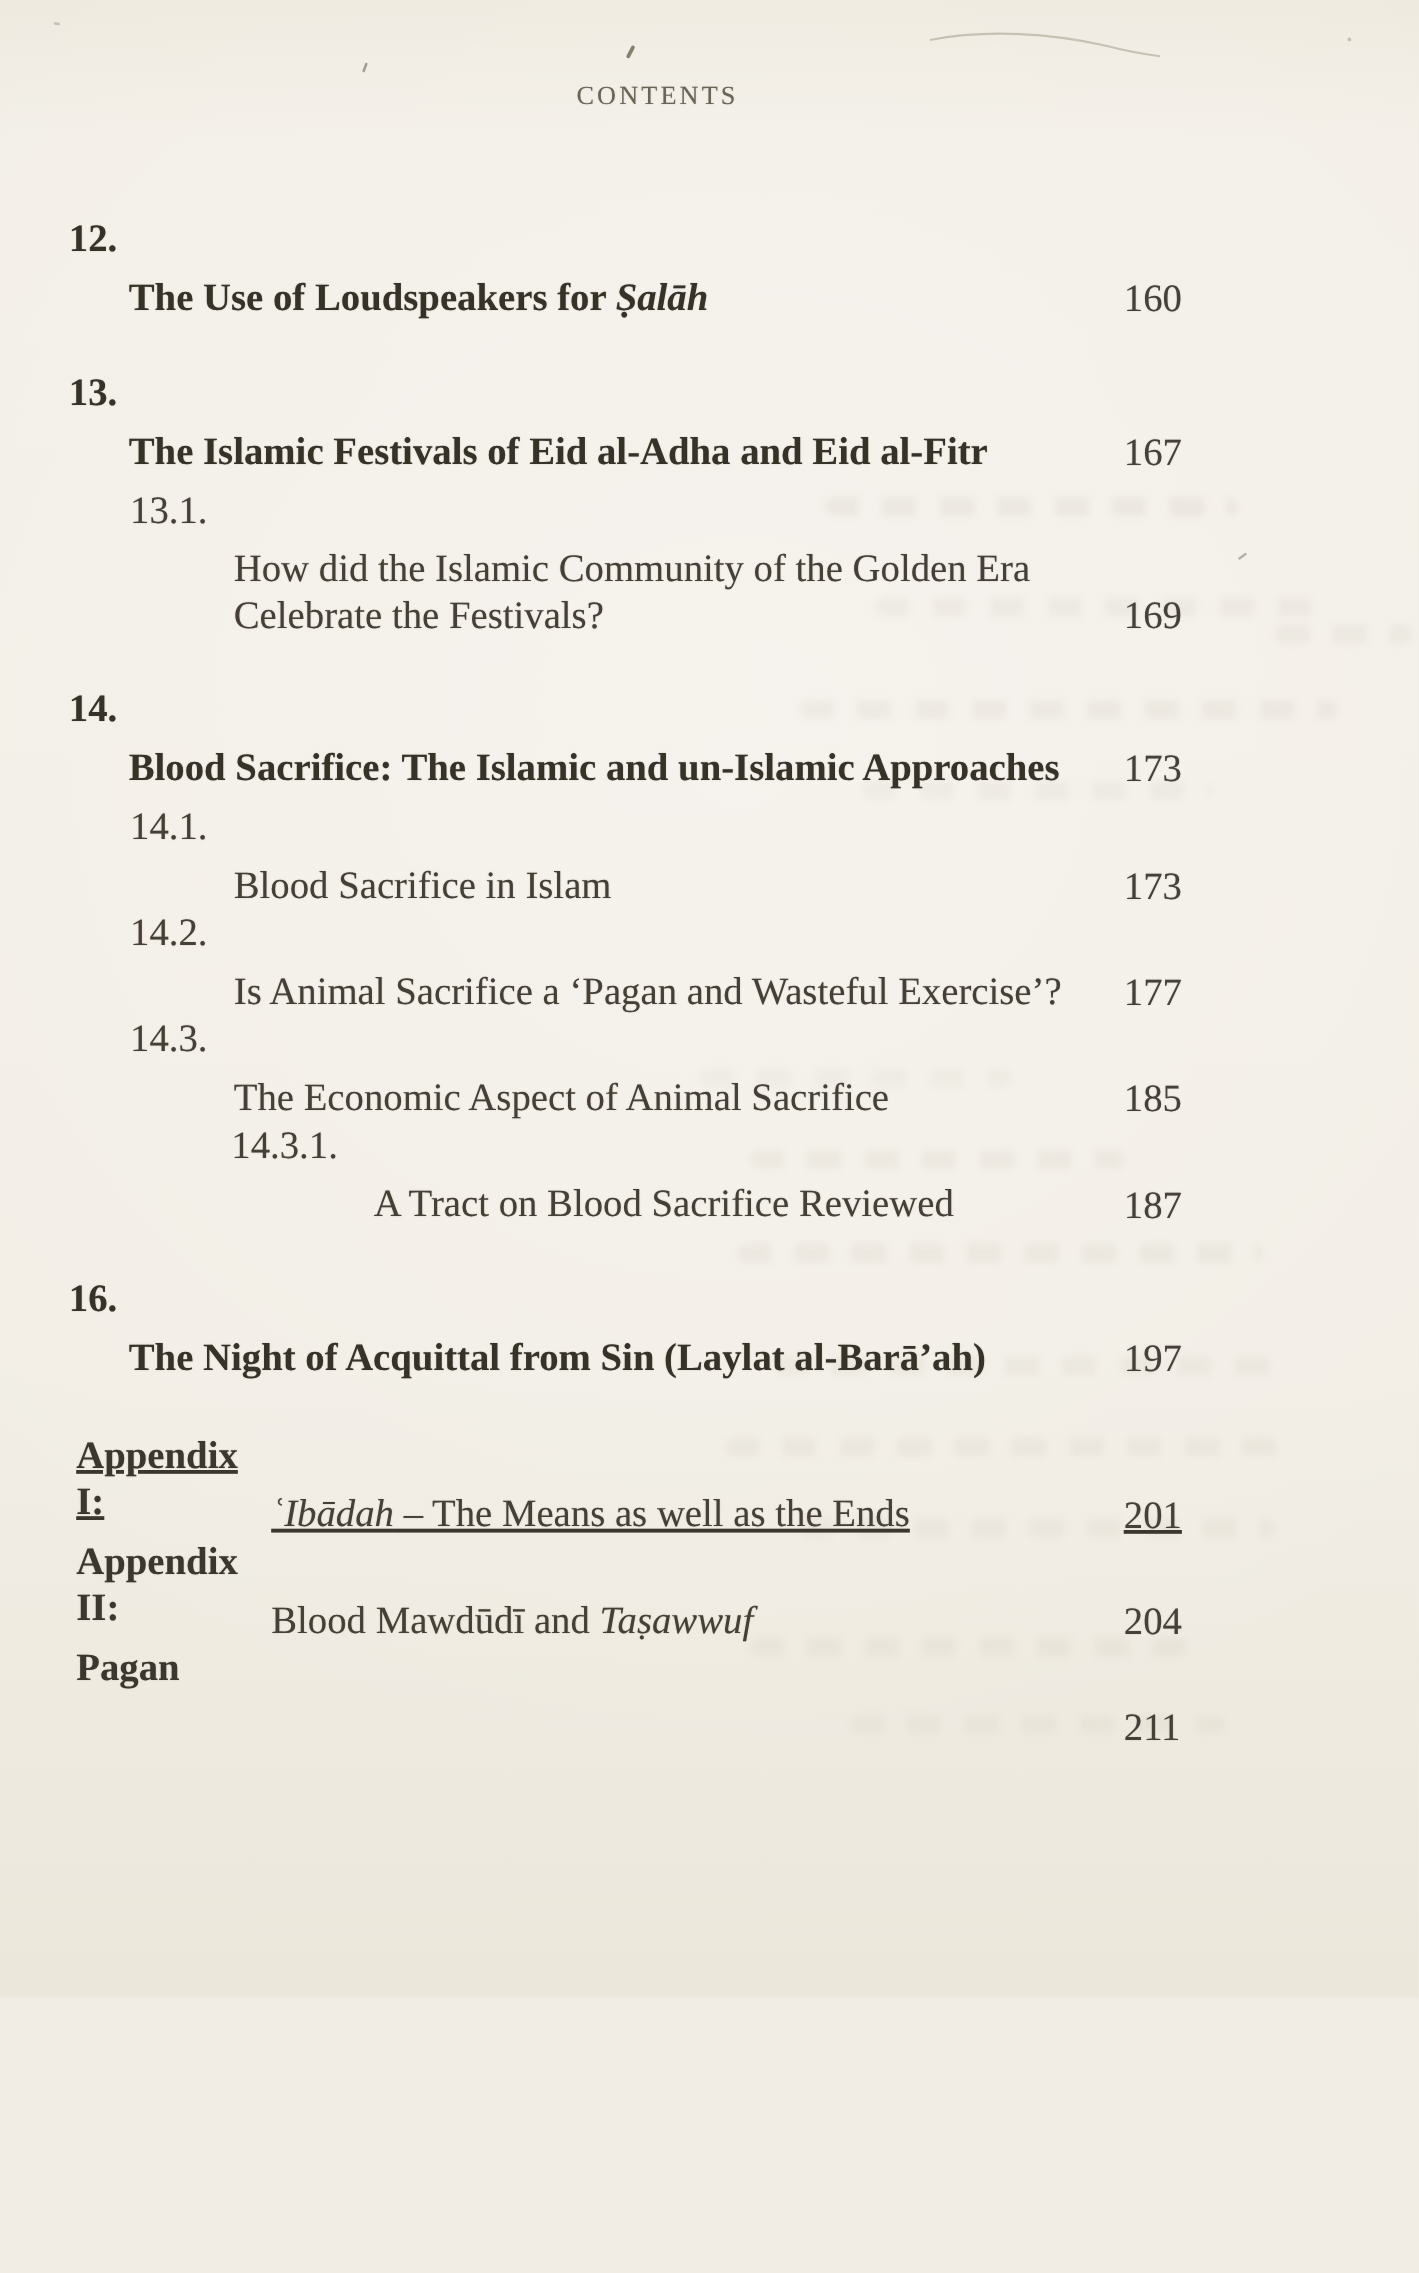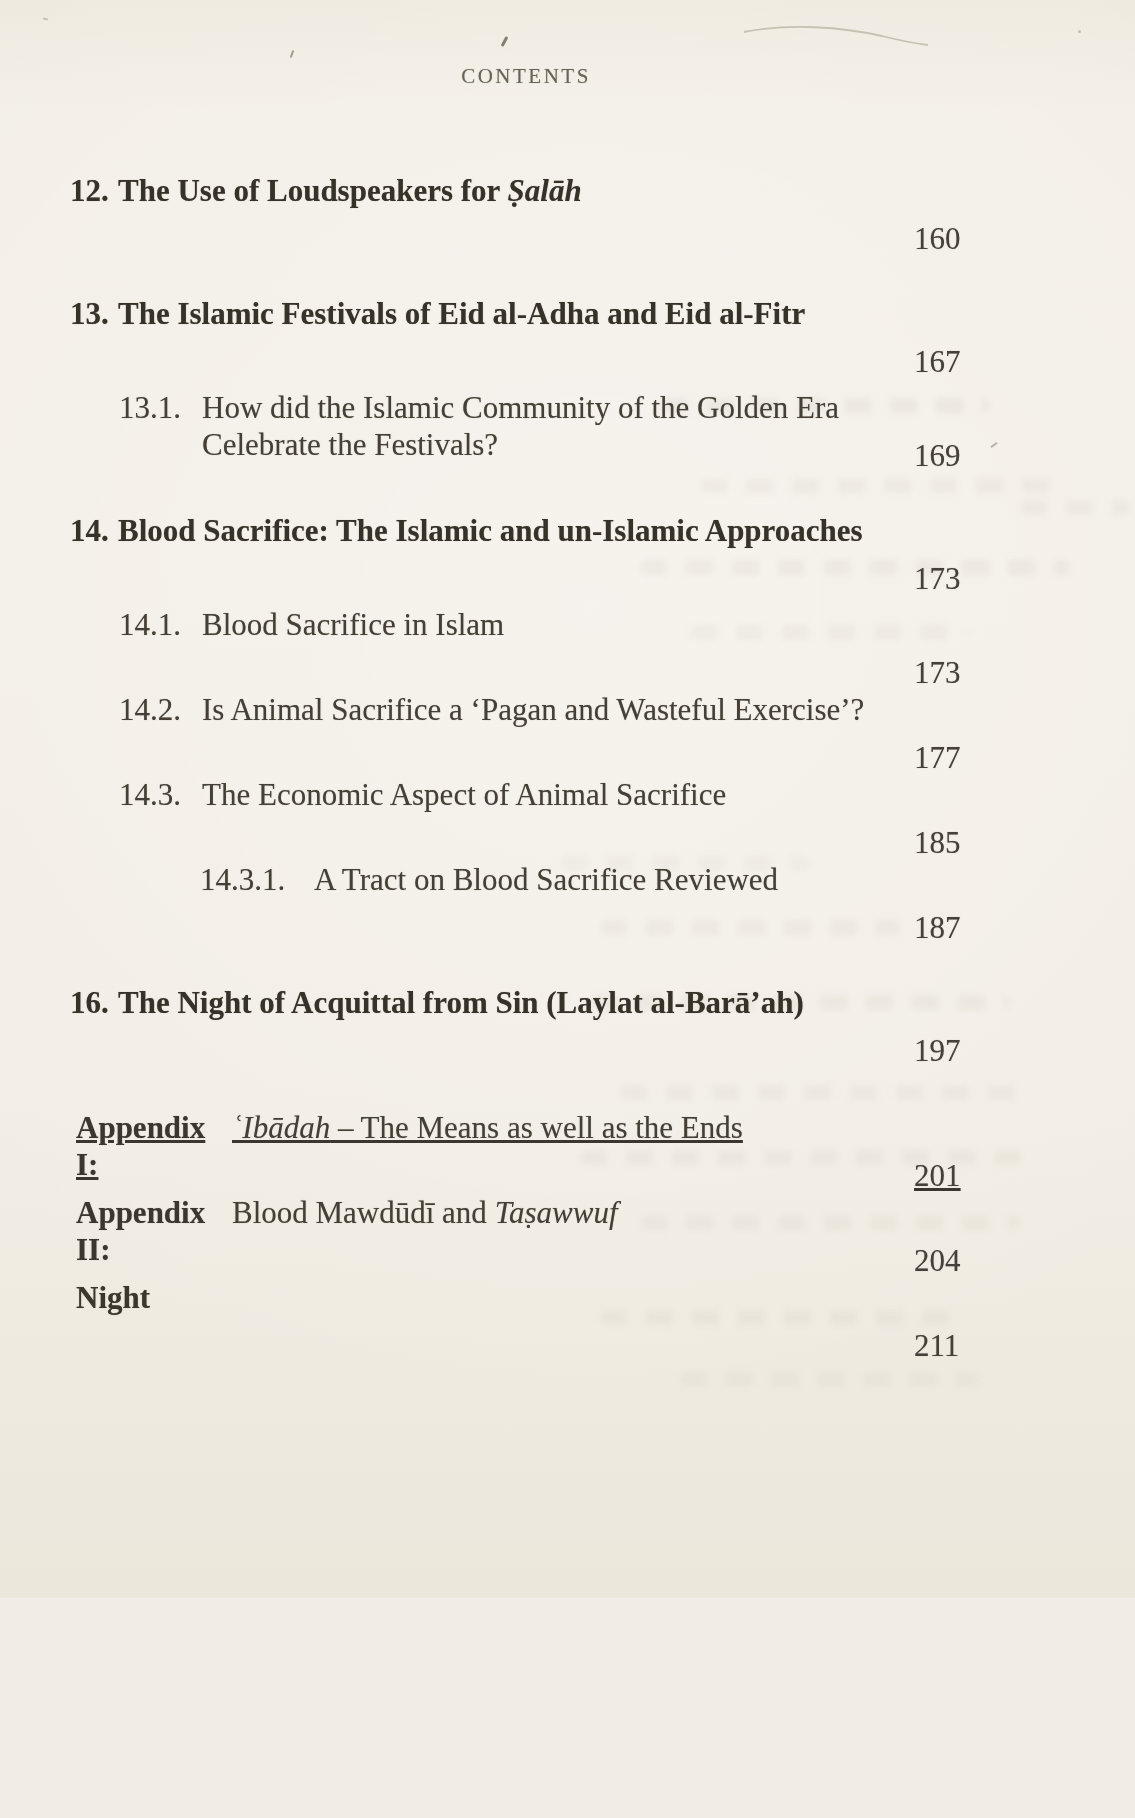--- a/index.html
+++ b/index.html
@@ -26,31 +26,31 @@
     transform: translateX(-50%);
     font-size: 21px;
     letter-spacing: 2.5px;
     color: #6b6356;
     text-shadow: 0 0 1px rgba(107,99,86,0.4);
     white-space: nowrap;
   }
   
   .toc {
     position: absolute;
-    left: 70px;
+    left: 55px;
     top: 172px;
     width: 914px;
     z-index: 3;
     font-size: 31px;
     color: #453f35;
     text-shadow: 0 0 1px rgba(53,50,44,0.35);
   }
   .row { display: flex; line-height: 37px; }
   .row .label { flex: none; align-self: flex-start; }
-  .row .title { flex: 1 1 auto; padding-right: 12px; }
+  .row .title { flex: 1 1 auto; padding-right: 12px; margin-top: 47px; }
   .row .pagenum {
     flex: none; width: 70px; 
     align-self: flex-end; font-weight: 400; color: #45403a; margin-top: 48px;
   }
   .row.chapter { color: #363228; }
   .row.chapter .label { width: 48px; font-weight: 700; }
   .row.chapter .title { font-weight: 700; }
   .row.section { padding-left: 49px; }
   .row.section .label { width: 83px; }
   .row.subsection { padding-left: 130px; gap: 20px; }
@@ -182,20 +182,20 @@
     <span class="label">Appendix I:</span>
     <span class="title"><i>ʿIbādah</i><span> – The Means as well as the Ends</span></span>
     <span class="pagenum">201</span>
   </div>
       <div class="row appendix">
     <span class="label">Appendix II:</span>
     <span class="title"><span>Blood Mawdūdī and </span><i>Taṣawwuf</i></span>
     <span class="pagenum">204</span>
   </div>
       <div class="row appendix">
-    <span class="label">Night</span>
+    <span class="label">Pagan</span>
     <span class="title"></span>
     <span class="pagenum">211</span>
   </div>
     </main>
 
   <div class="folio">ix</div>
 </div>
 
 </body></html>

